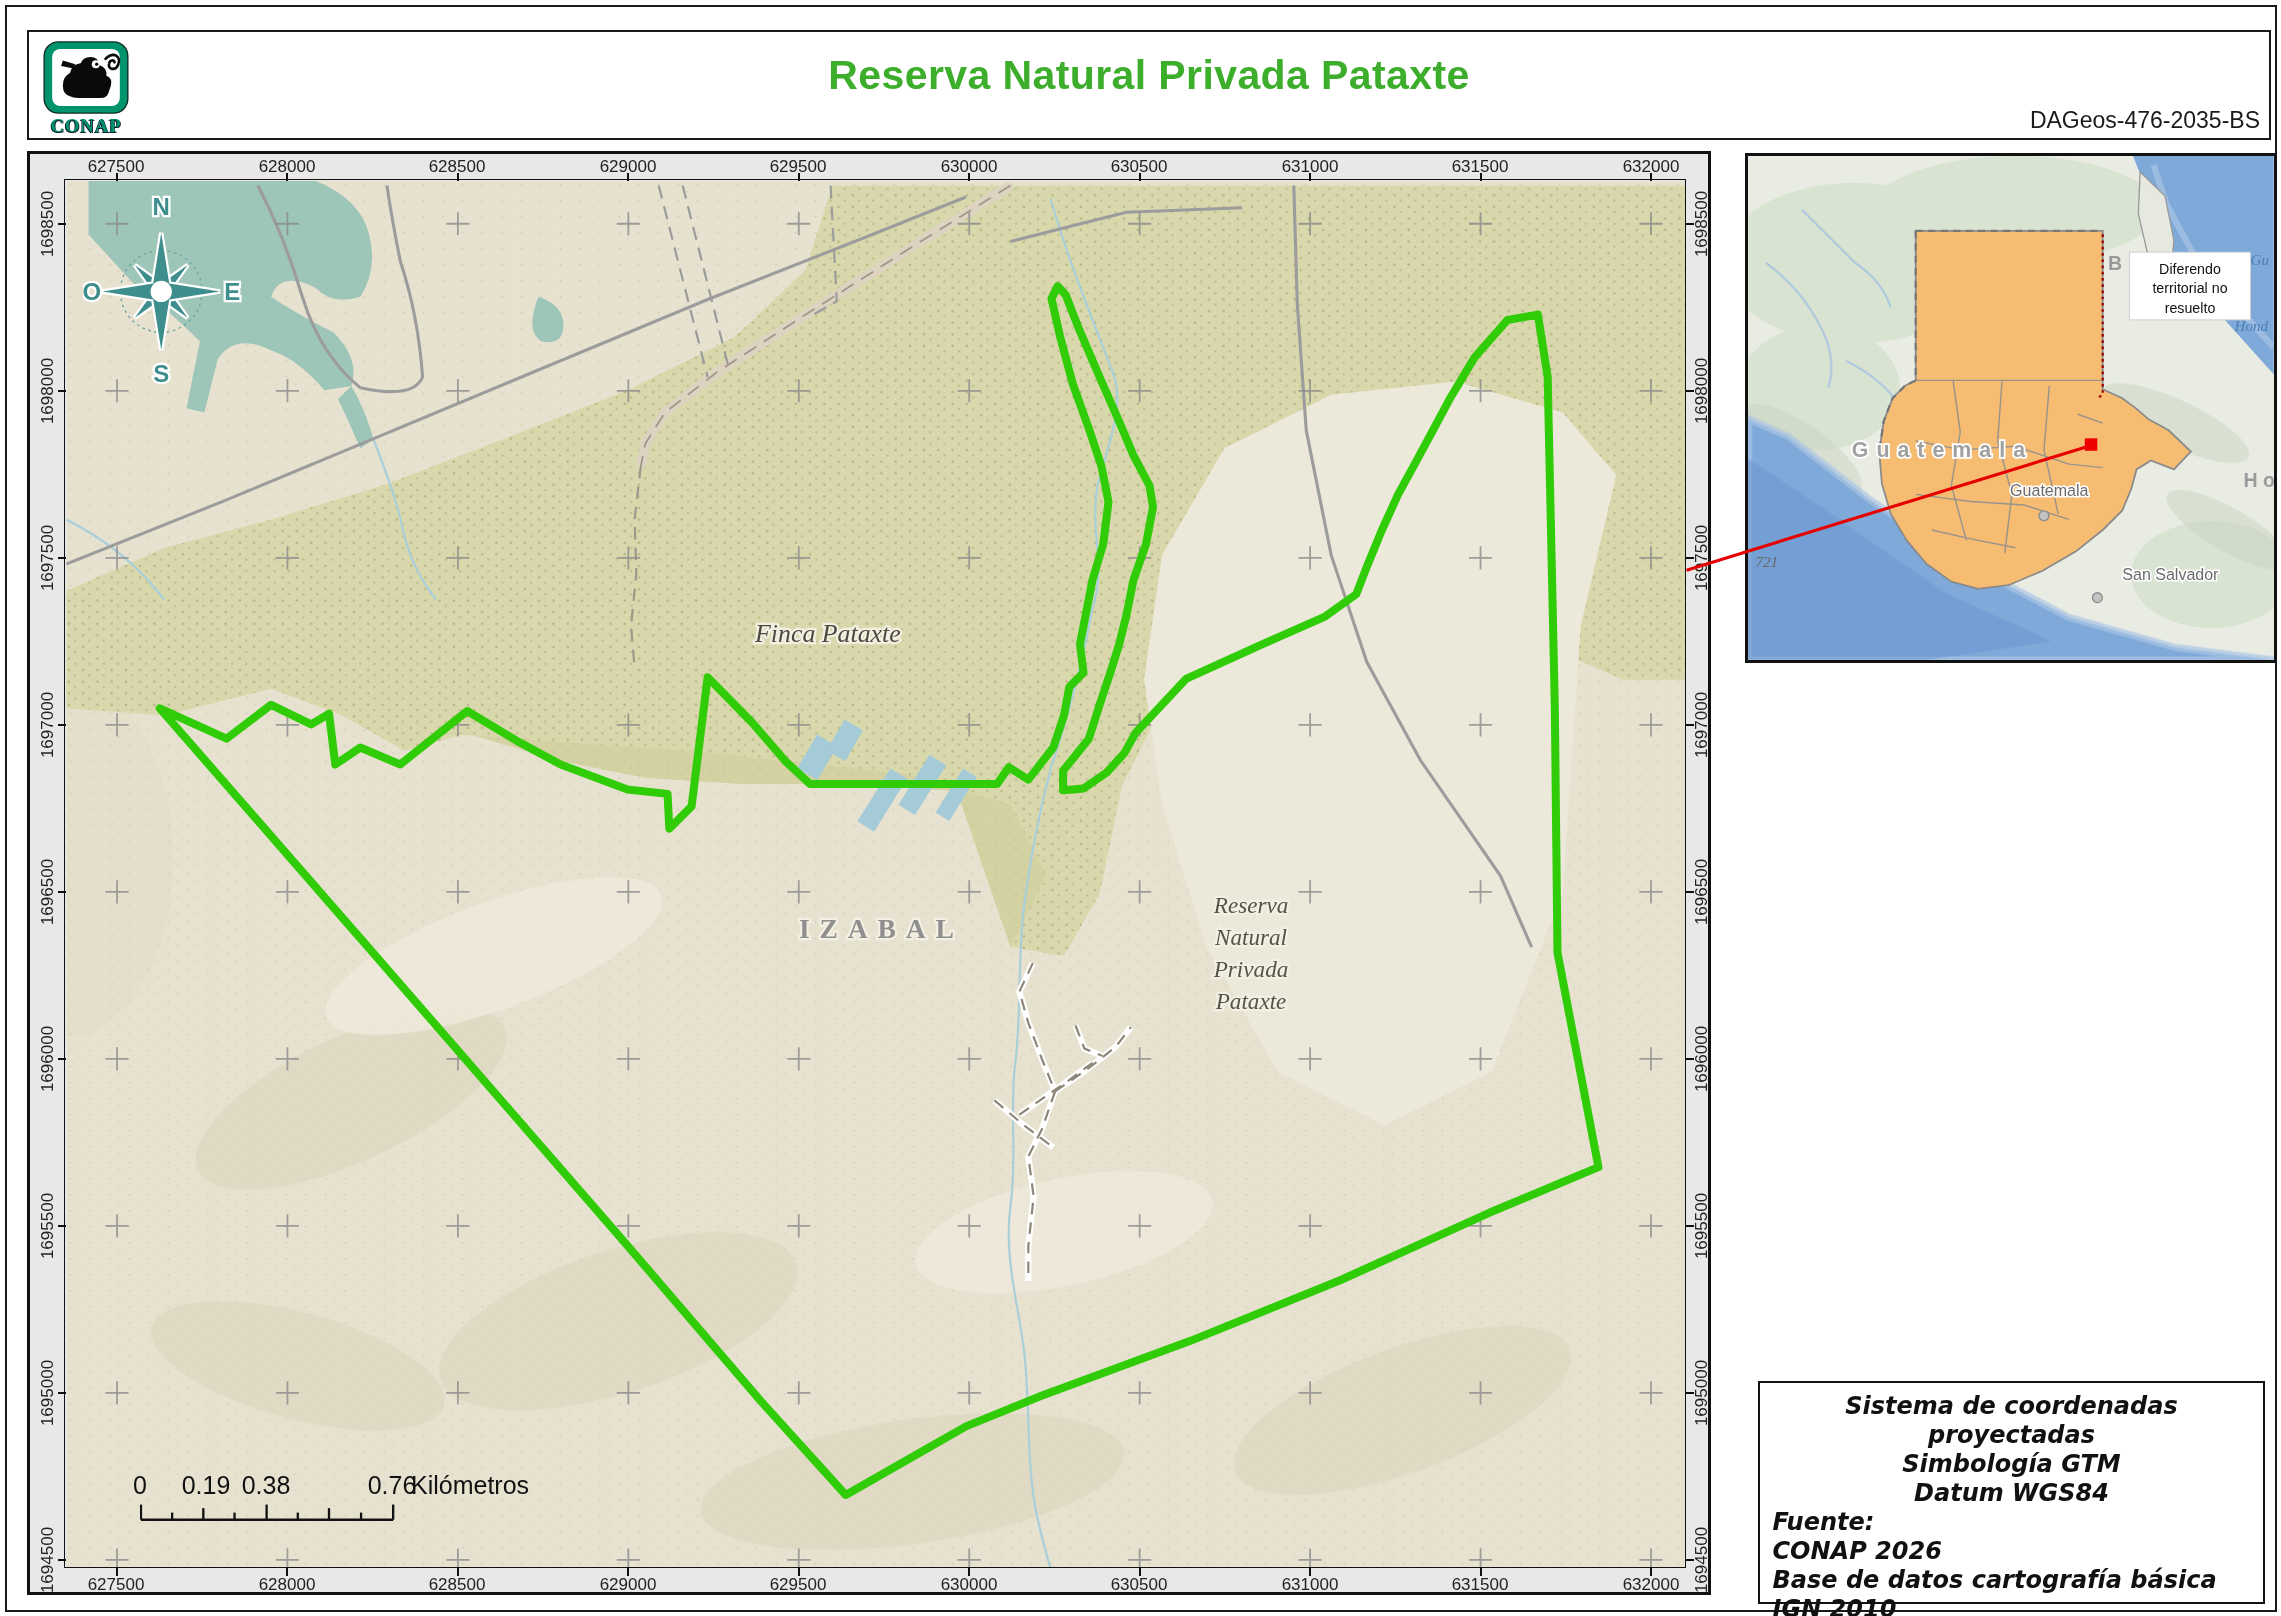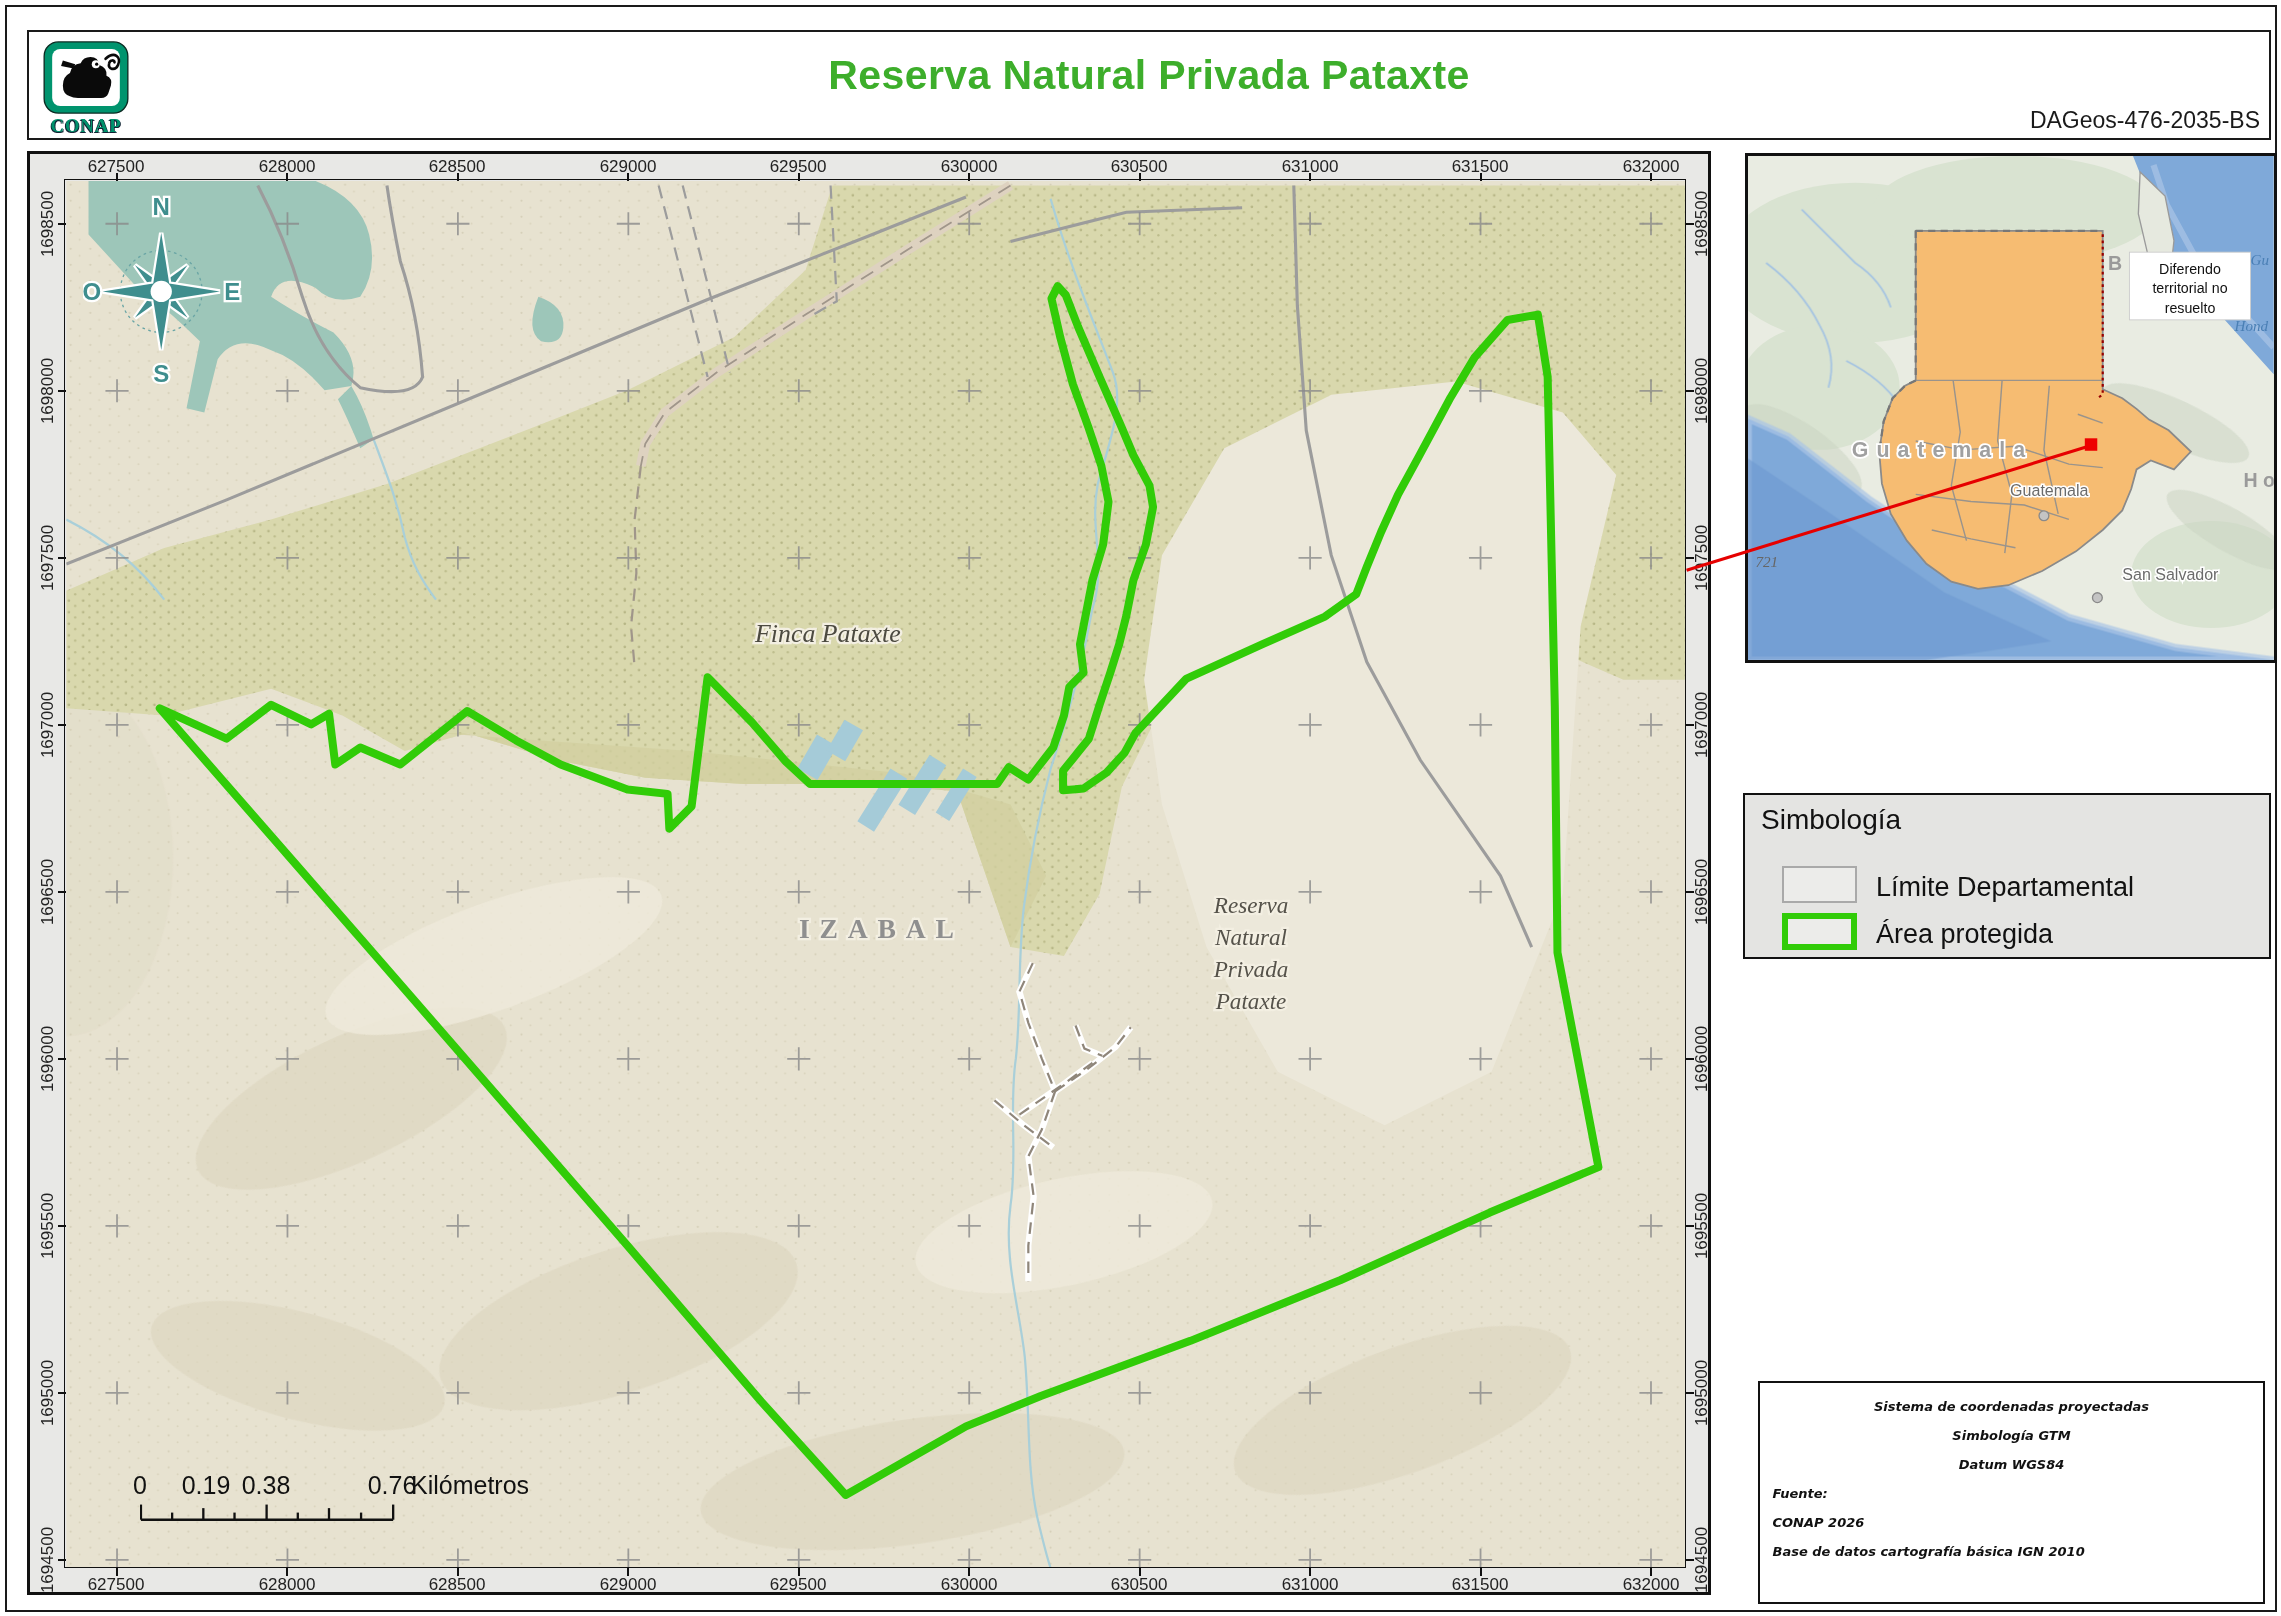--- a/index.html
+++ b/index.html
@@ -32,21 +32,21 @@
   .inset{position:absolute;left:1745px;top:153px;width:526px;height:504px;border:3.6px solid #111;box-sizing:content-box;background:#e9ece2;}
   
   .legend{position:absolute;left:1743px;top:793px;width:528px;height:166px;background:#e4e4e2;border:2.7px solid #111;box-sizing:border-box;}
   .legend-title{position:absolute;left:16px;top:9px;font-size:28px;color:#111;}
   .legend-row{position:absolute;left:0;width:100%;height:41px;}
   .swatch{position:absolute;left:37px;width:75px;height:37px;background:transparent;box-sizing:border-box;}
   .legend-label{position:absolute;left:131px;top:50%;transform:translateY(-50%);font-size:27px;color:#111;white-space:nowrap;}
   
   .credits{position:absolute;left:1758px;top:1381px;width:507px;height:223px;background:#fff;border:2.7px solid #111;
            box-sizing:border-box;font-family:"DejaVu Sans",sans-serif;font-style:italic;font-weight:bold;
-           font-size:13px;color:#111;padding:9px 12.5px;line-height:29px;}
+           font-size:24px;color:#111;padding:9px 12.5px;line-height:29px;}
   .credits .c{text-align:center;}
   .credits .j{text-align:justify;text-align-last:justify;}
   .overlay{position:absolute;left:0;top:0;pointer-events:none;}
   .halo-dark{paint-order:stroke;stroke:#f3efe2;stroke-width:5px;}
 </style>
 </head>
 <body>
 
 <div class="page">
   <div class="page-border"></div>
@@ -377,31 +377,20 @@
           <g font-size="16" fill="#111" text-anchor="middle">
             <text x="496" y="132">Diferendo</text>
             <text x="496" y="154">territorial no</text>
             <text x="496" y="176">resuelto</text>
           </g>
         </g>
       </g>
     </svg>
   </div>
 
-  <div class="legend">
-    <div class="legend-title">Simbología</div>
-    <div class="legend-row" style="top:71px;">
-      <div class="swatch" style="top:0;border:2.7px solid #a9a9a9;background:#ececea;"></div>
-      <div class="legend-label">Límite Departamental</div>
-    </div>
-    <div class="legend-row" style="top:118px;">
-      <div class="swatch" style="top:0;border:6.2px solid #31cc08;background:#ececea;"></div>
-      <div class="legend-label">Área protegida</div>
-    </div>
-  </div>
 
   <div class="credits">
     <div class="c">Sistema de coordenadas proyectadas</div>
     <div class="c">Simbología GTM</div>
     <div class="c">Datum WGS84</div>
     <div>Fuente:</div>
     <div>CONAP 2026</div>
     <div>Base de datos cartografía básica IGN 2010</div>
   </div>
 

